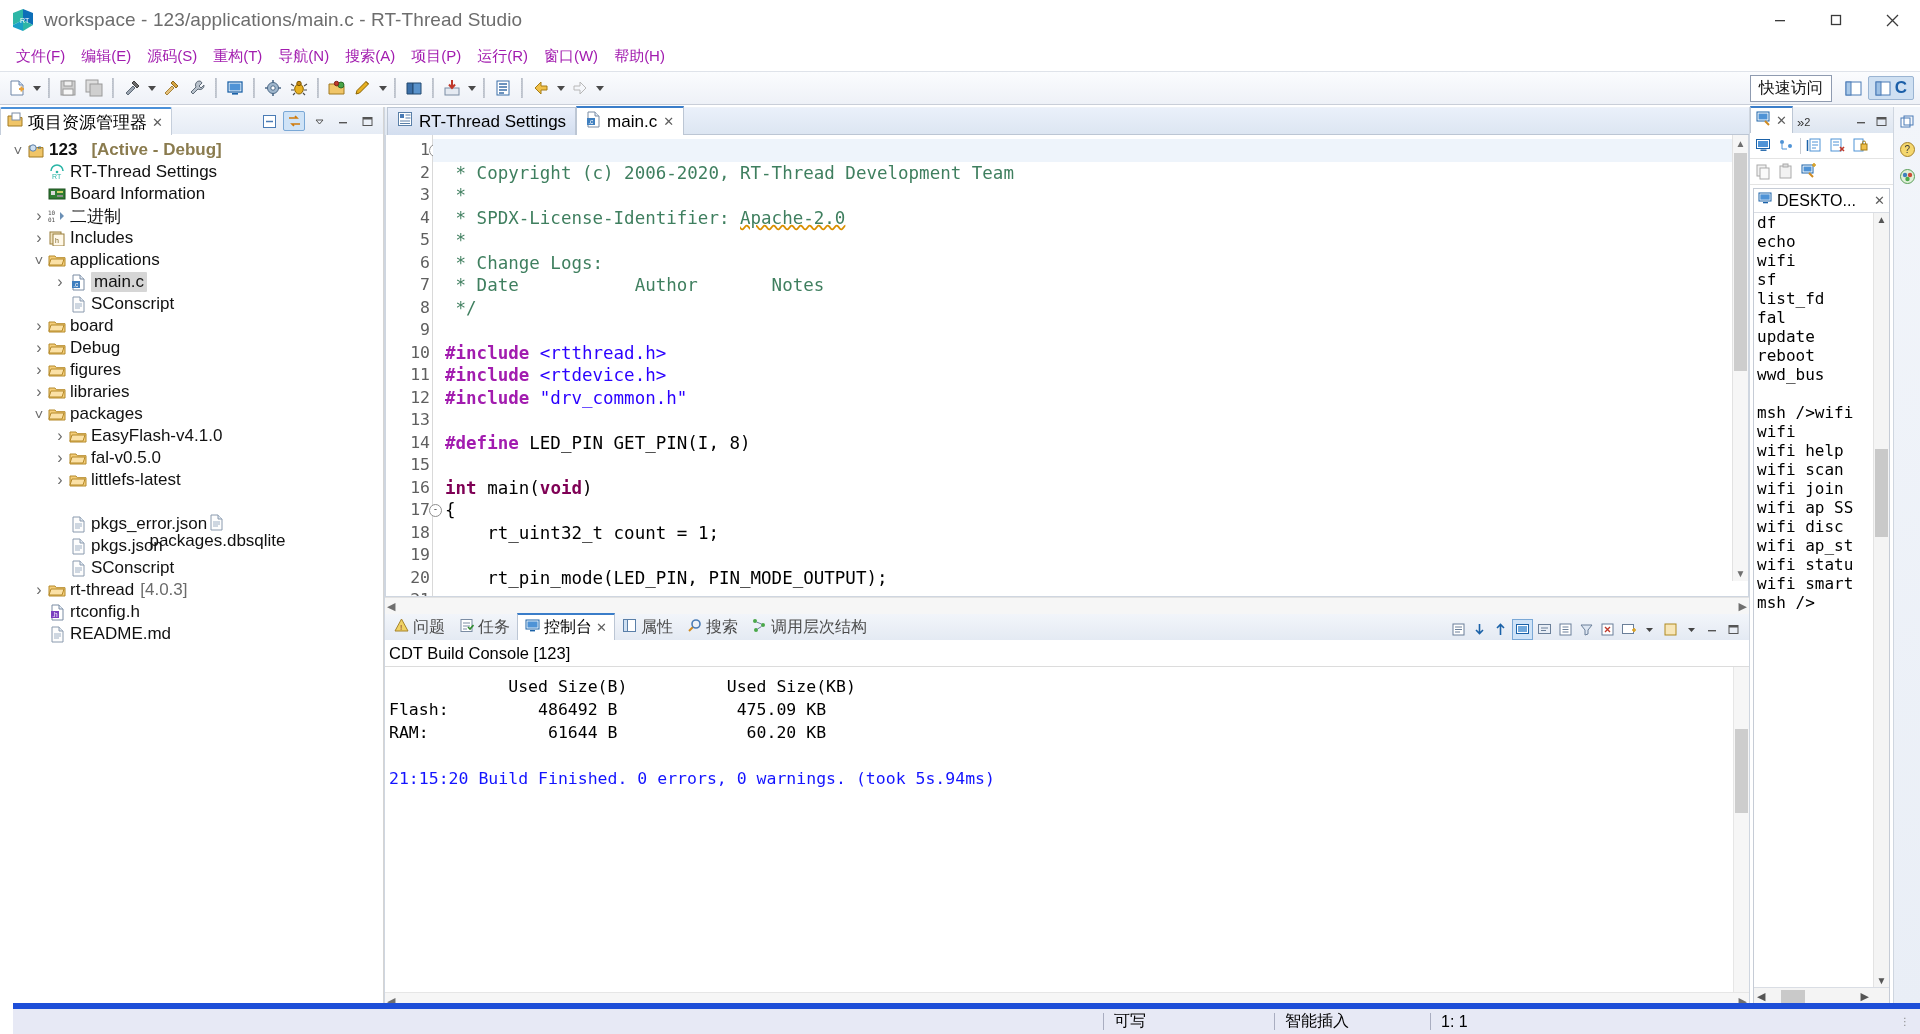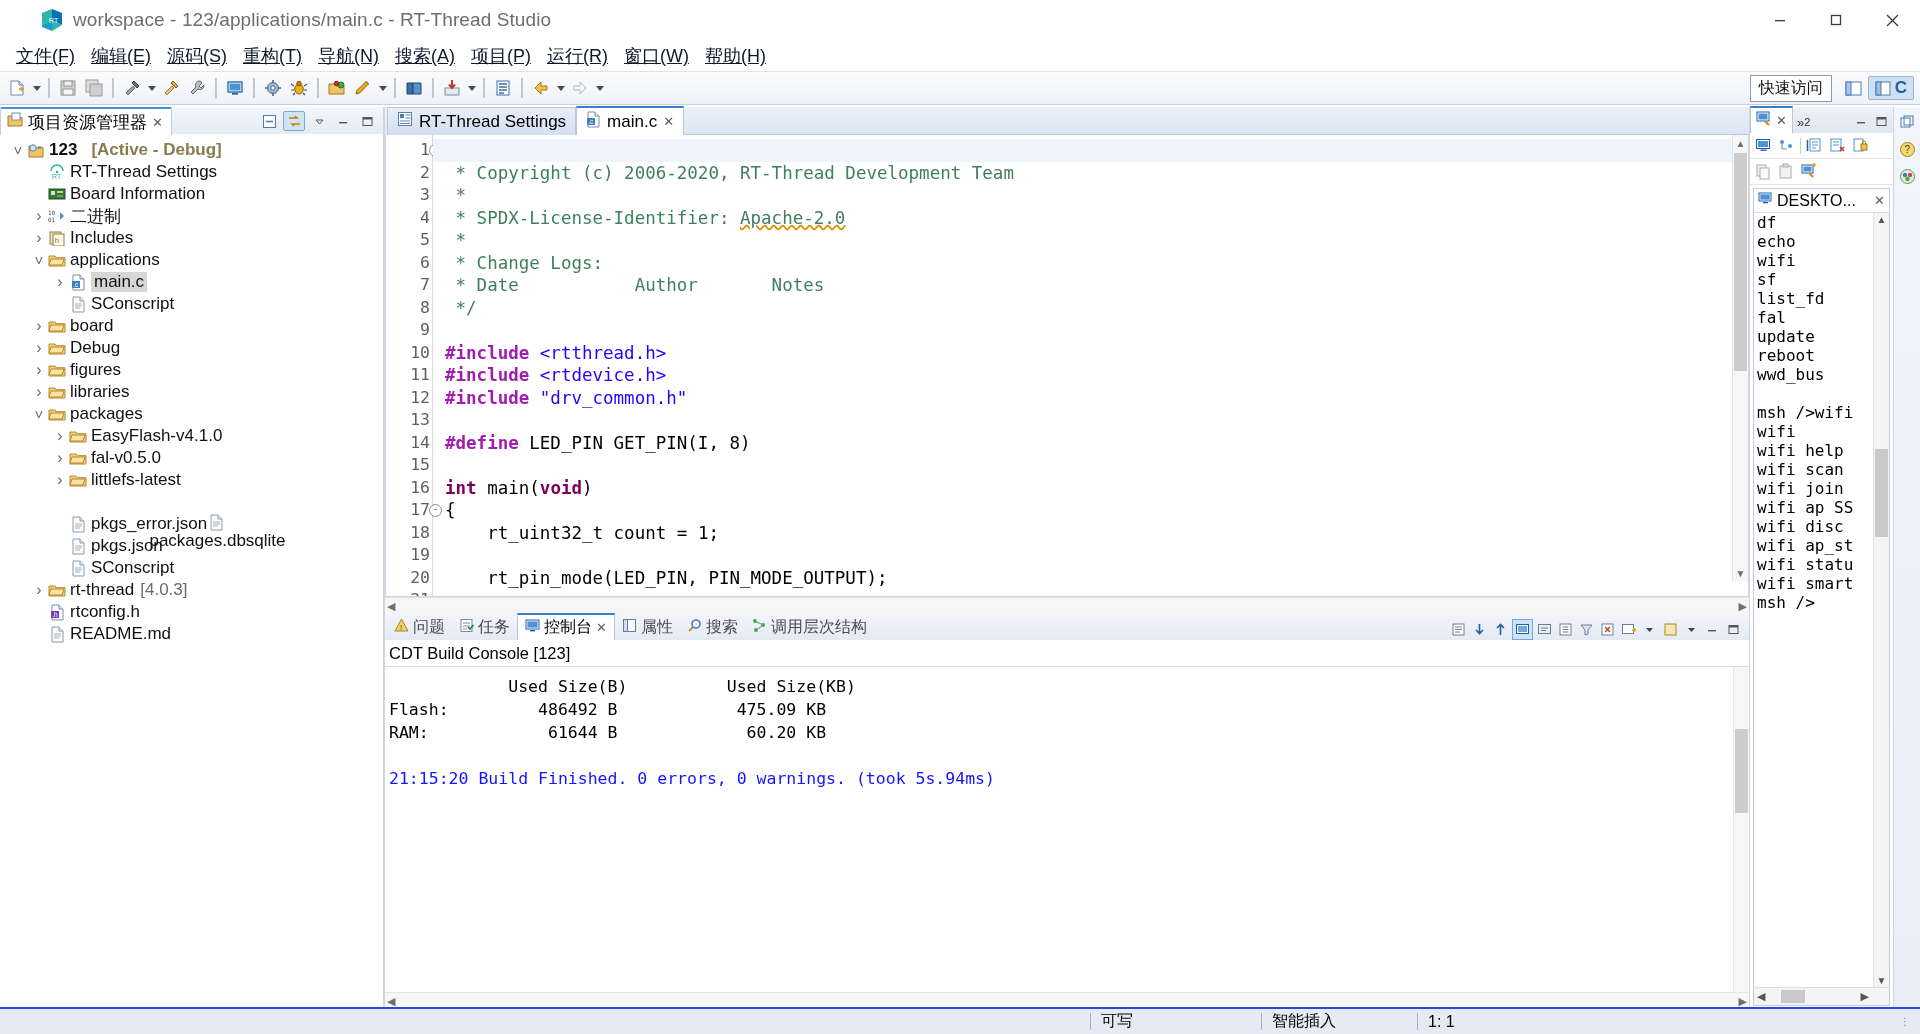--- a/index.html
+++ b/index.html
@@ -5,30 +5,30 @@
   html,body{margin:0;padding:0;}
   body{
     width:1920px;height:1034px;overflow:hidden;
     font-family:"Liberation Sans","DejaVu Sans",sans-serif;
     font-size:17px;color:#000;background:#f0f0f0;
     -webkit-font-smoothing:antialiased;
   }
   .app{position:relative;width:1920px;height:1034px;background:#ffffff;}
 
   
-  .titlebar{height:40px;background:#ffffff;display:flex;align-items:center;border-bottom:1px solid #ffffff;padding-left:29px;}
+  .titlebar{height:40px;background:#ffffff;display:flex;align-items:center;border-bottom:1px solid #ffffff;}
   .tb-logo{width:26px;height:26px;margin-left:10px;margin-right:8px;position:relative;}
   .tb-title{font-size:19px;color:#6d6d6d;letter-spacing:.1px;}
   .tb-spacer{flex:1;}
   .tb-btn{width:56px;height:40px;display:flex;align-items:center;justify-content:center;color:#3b3b3b;}
   .tb-btn svg{display:block;}
 
   
   .menubar{height:30px;display:flex;align-items:center;padding-left:8px;background:#ffffff;}
-  .menu-item{padding:2px 8px;font-size:18px;color:#0f172a;white-space:nowrap;text-decoration:underline;}
+  .menu-item{padding:2px 8px;font-size:15px;color:#a21caf;white-space:nowrap;}
 
   
   .toolbar{height:32px;display:flex;align-items:center;background:linear-gradient(#fbfcfe,#eef1f7);
            border-top:1px solid #dfe3ea;border-bottom:1px solid #c9ced8;padding-left:4px;}
   .tool{width:24px;height:24px;display:flex;align-items:center;justify-content:center;margin:0 1px;border-radius:2px;}
   .tool svg{display:block;}
   .caret{width:13px;height:24px;display:flex;align-items:center;justify-content:center;}
   .caret:after{content:"";border-left:4px solid transparent;border-right:4px solid transparent;border-top:5px solid #4a4a4a;}
   .tsep{width:1px;height:20px;background:#c4c9d2;margin:0 5px;border-left:1px dotted #b9bfc9;}
   .tb-right{margin-left:auto;display:flex;align-items:center;padding-right:6px;}
@@ -119,22 +119,22 @@
   .term-thumb{position:absolute;left:1px;right:1px;top:236px;height:88px;background:#c9c9c9;}
   .term-hs{height:17px;border-top:1px solid #d9dde4;display:flex;align-items:center;background:#f4f4f4;}
   .term-hthumb{width:24px;height:13px;background:#c9c9c9;margin-left:16px;}
 
   
   .iconstrip{width:26px;background:linear-gradient(#f2f5fa,#e9eef6);border-left:1px solid #cfd6e0;
              display:flex;flex-direction:column;align-items:center;padding-top:5px;gap:7px;}
   .is-i{width:20px;height:20px;display:flex;align-items:center;justify-content:center;}
 
   
-  .statusbar{position:absolute;left:0;right:0;bottom:0;height:25px;background:#e7e9f5;display:flex;align-items:center;
-             font-size:16px;border-top:2px solid #1d4ed8;}
+  .statusbar{position:absolute;left:13px;right:0;bottom:0;height:25px;background:#e7e9f5;display:flex;align-items:center;
+             font-size:16px;border-top:6px solid #1d4ed8;}
   .sb-cell{padding:0 10px;height:20px;display:flex;align-items:center;}
   .sb-div{width:1px;height:17px;background:#a9adc0;}
   .sb-grip{margin-left:auto;margin-right:8px;color:#8a8a8a;letter-spacing:2px;font-size:10px;}
 </style>
 </head>
 <body>
 
 <div class="app">
 
   <div class="titlebar">

